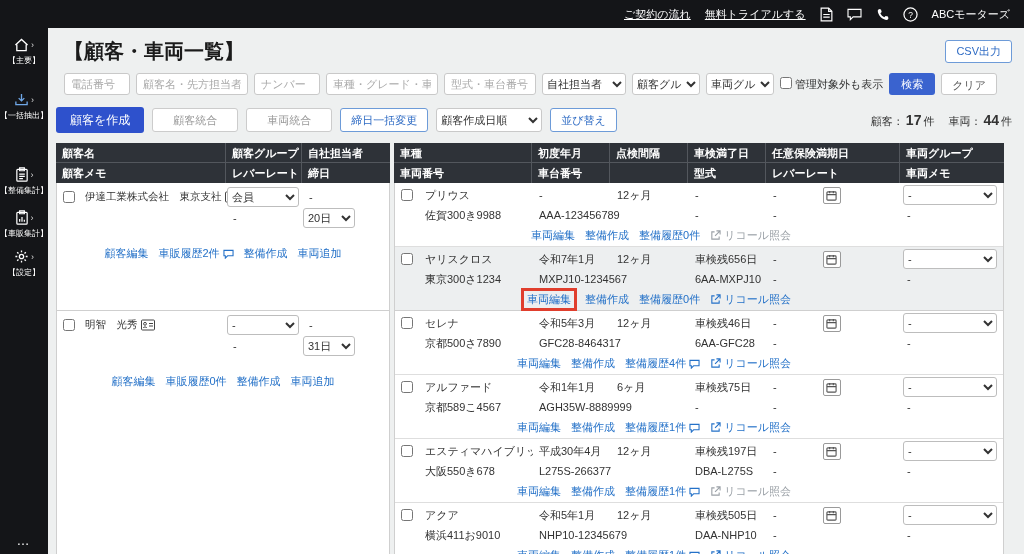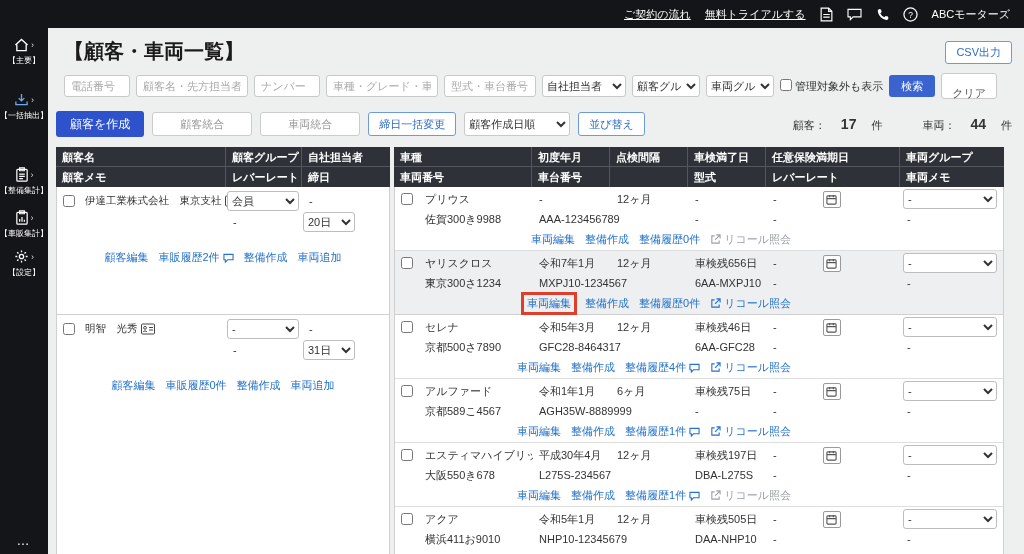--- a/index.html
+++ b/index.html
@@ -26,41 +26,41 @@
   .side-item .icrow { display:flex; align-items:center; gap:2px; }
   .side-item .chev { font-size:9px; color:#ddd; }
   .side-item .lbl { font-size:8px; margin-top:3px; white-space:nowrap; }
   .side-item:nth-child(1){ margin-bottom:26px; }
   .side-item:nth-child(2){ margin-bottom:46px; }
   .side-item:nth-child(3){ margin-bottom:14px; }
   .side-item:nth-child(4){ margin-bottom:10px; }
   .more-dots { position:absolute; bottom:6px; color:#fff; font-size:13px; letter-spacing:2px; cursor:pointer; }
   
   .main { position:absolute; left:48px; top:28px; width:976px; height:526px; overflow:hidden; padding:8px 12px 0 8px; }
-  .title-row { display:flex; justify-content:space-between; align-items:center; margin-bottom:8px; }
+  .title-row { display:flex; justify-content:space-between; align-items:flex-start; margin-bottom:8px; }
   .page-title { font-size:20px; font-weight:bold; color:#1b1b1b; margin:2px 0 0 8px; }
   .btn-csv { background:#fff; border:1px solid #6d9bd8; color:#2e6bc4; border-radius:3px; padding:3px 10px; font-size:11px; cursor:pointer; margin-top:4px; }
   
   .filter-row { display:flex; align-items:center; gap:6px; margin:0 0 12px 8px; }
   input.f { height:22px; border:1px solid #c9c9c9; border-radius:3px; padding:0 6px; font-size:11px; background:#fff; color:#333; }
   input.f::placeholder { color:#a9a9a9; }
   .w-phone{width:66px;} .w-cust{width:112px;} .w-num{width:66px;} .w-car{width:112px;} .w-model{width:92px;}
   select.f { height:22px; border:1px solid #c9c9c9; border-radius:3px; font-size:11px; background:#fff; color:#333; }
   .w-staff{width:84px;} .w-grp{width:68px;} .w-vgrp{width:68px;}
   .chk { display:flex; align-items:flex-start; gap:3px; white-space:nowrap; cursor:pointer; }
   .chk input { width:12px; height:12px; margin:0; }
   .btn-search { background:#3a63cf; color:#fff; border:none; border-radius:3px; height:22px; padding:0 12px; font-size:11px; cursor:pointer; }
-  .btn-clear { background:#fff; border:1px solid #c9c9c9; color:#555; border-radius:3px; height:22px; padding:12px 10px; font-size:11px; cursor:pointer; }
+  .btn-clear { background:#fff; border:1px solid #c9c9c9; color:#555; border-radius:3px; height:22px; padding:4px 10px; font-size:11px; cursor:pointer; }
   
   .toolbar-row { display:flex; align-items:center; gap:8px; margin:0 0 10px 0; }
   .btn-create { background:#2e51cc; color:#fff; border:none; border-radius:3px; height:26px; padding:0 14px; font-size:12px; cursor:pointer; }
-  .btn-gray { background:#fff; border:1px solid #ccc; color:#999; border-radius:3px; height:24px; padding:0 27px; font-size:11px; cursor:pointer; }
+  .btn-gray { background:#fff; border:1px solid #ccc; color:#999; border-radius:3px; height:24px; padding:0 20px; font-size:11px; cursor:pointer; }
   .btn-bout { background:#fff; border:1px solid #6d9bd8; color:#2e6bc4; border-radius:3px; height:24px; padding:0 10px; font-size:11px; cursor:pointer; }
   .sel-sort { height:24px; width:106px; font-size:11px; border:1px solid #c9c9c9; border-radius:3px; background:#fff; color:#333; }
-  .counts { margin-left:auto; display:flex; align-items:baseline; gap:15px; color:#333; }
+  .counts { margin-left:auto; display:flex; align-items:baseline; gap:2px; color:#333; }
   .counts b { font-size:14px; }
   .counts .gap { width:10px; }
   
   .thead { display:flex; gap:4px; }
   .th-left { width:334px; } .th-right { width:610px; }
   .thr { display:flex; background:#2e3238; color:#fff; font-weight:bold; height:20px; line-height:20px; font-size:11px; }
   .thr > div { border-right:1px solid #53575d; padding-left:6px; overflow:hidden; white-space:nowrap; flex-shrink:0; }
   .thr.top > div { border-bottom:1px solid #53575d; }
   .hc1{width:170px;} .hc2{width:76px;} .hc3{width:88px; border-right:none !important;}
   .hv1{width:138px;} .hv2{width:78px;} .hv3{width:78px;} .hv4{width:78px;} .hv5{width:134px;} .hv6{width:104px; border-right:none !important;}
@@ -534,21 +534,21 @@
                     <rect x="1" y="2" width="10" height="9" rx="1"></rect>
                     <path d="M1 5h10M4 1v2.5M8 1v2.5"></path>
                   </svg>
                 </button>
               </div>
               <div class="vcol-grp"><select class="cellsel sel-vgrp"><option>-</option></select></div>
             </div>
             <div class="vline">
               <div class="vcol-check"></div>
               <div class="vcol-name pad">大阪550き678</div>
-              <div class="vcol-reg pad novf">L275S-234567</div>
+              <div class="vcol-reg pad novf">L275S-266377</div>
               <div class="vcol-int"></div>
               <div class="vcol-insp pad">DBA-L275S</div>
               <div class="vcol-ins pad">-</div>
               <div class="vcol-grp pad">-</div>
             </div>
             <div class="vlinks">
               <a class="tlink">車両編集</a>
               <a class="tlink">整備作成</a>
               <a class="tlink">整備履歴1件<span class="icn">
                   <svg width="11" height="10" viewBox="0 0 12 11" fill="none" stroke="#2471c8" stroke-width="1.2">

